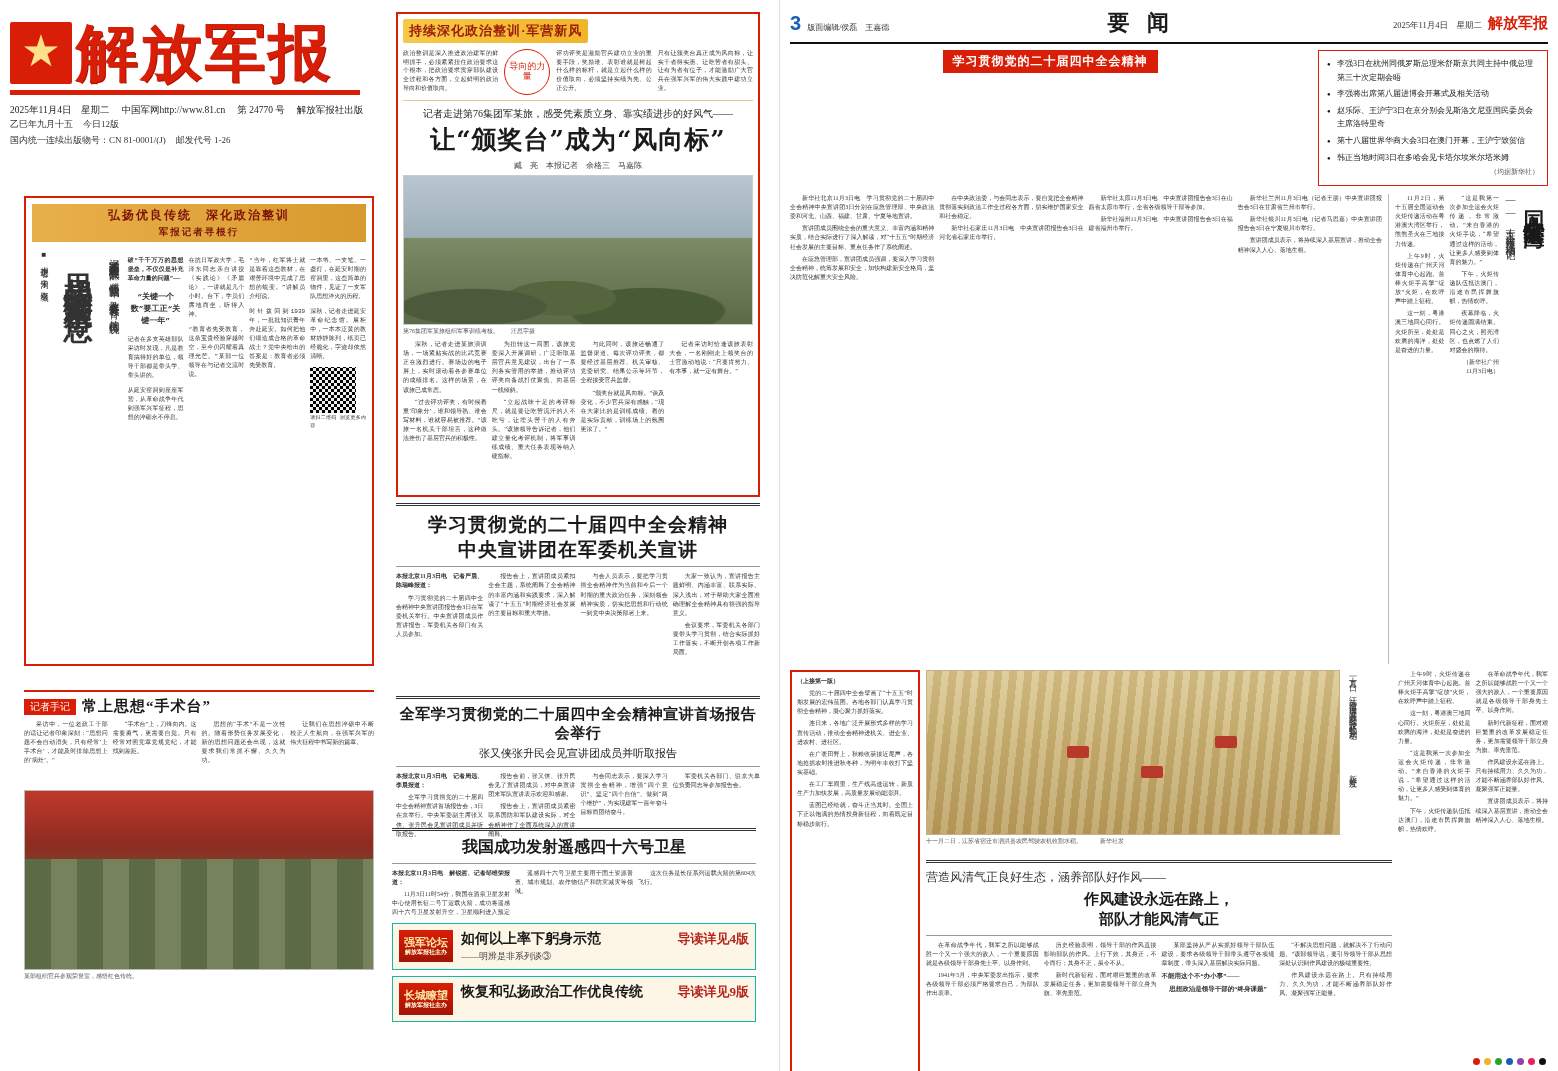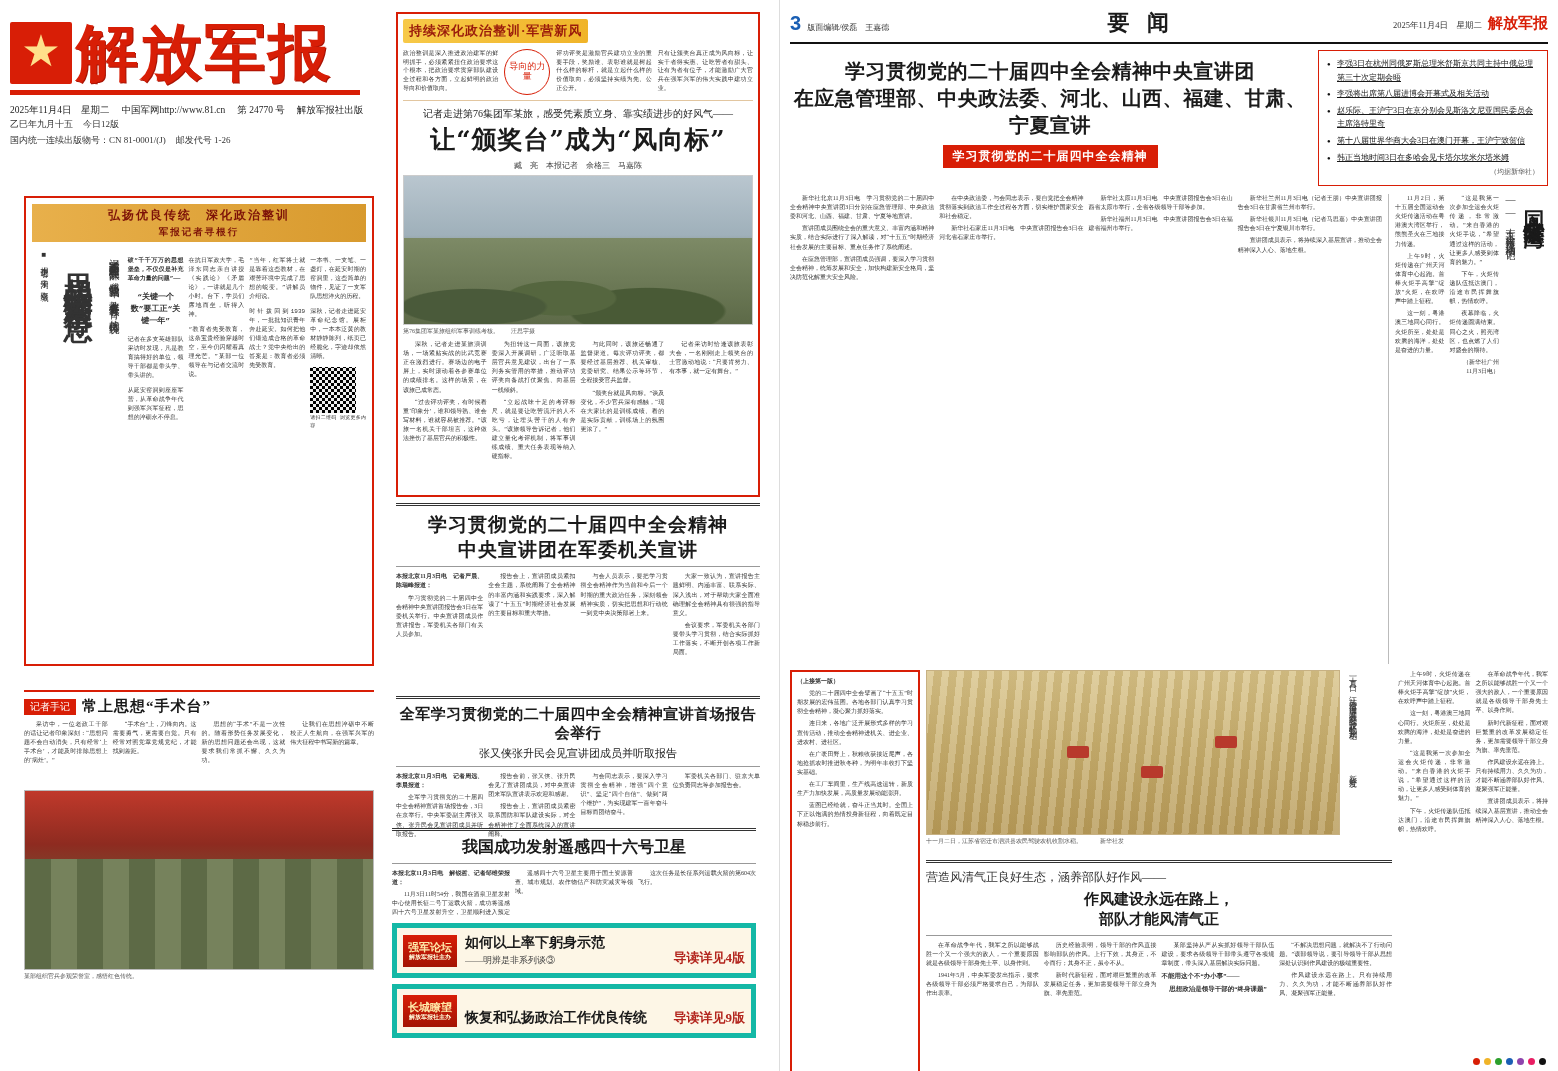--- a/index.html
+++ b/index.html
@@ -280,21 +280,21 @@
     font-size: 12px; font-weight: bold;
     padding: 3px 10px;
     letter-spacing: 1px;
   }
   .news-box {
     border: 1.5px solid #d81e06;
     padding: 6px 8px;
     font-size: 8px;
     line-height: 1.7;
   }
-  .news-box li { margin-bottom: 3px; list-style: none; position: relative; padding-left: 10px; text-decoration: underline;}
+  .news-box li { margin-bottom: 3px; list-style: none; position: relative; padding-left: 10px;}
   .news-box li:before { content:"●"; position:absolute; left:0; font-size:6px; top:2px; color:#111; }
   .news-box ul { margin:0; padding:0; }
   .news-src { text-align: right; font-size: 7px; color: #555; }
 
   .colgrid { display: flex; gap: 5px; }
   .col { font-size: 6px; line-height: 1.52; text-align: justify; color: #333; }
   .col p { margin: 0 0 3px; text-indent: 12px; }
   .col .sub { font-weight: bold; text-indent: 0; font-size: 6.5px; }
 
   .v-headline {
@@ -323,23 +323,23 @@
     position:absolute; inset:0;
     background: repeating-linear-gradient(96deg, rgba(255,255,255,.18) 0 7px, rgba(140,115,60,.15) 7px 15px);
   }
   .harvester { position:absolute; width:22px; height:12px; background:#b8392c; border-radius:2px; }
 
   .redbox-tall { border: 2px solid #d81e06; padding: 5px; }
   .thin-rule { border-top: 1px solid #999; margin: 5px 0; }
   .double-rule { border-top: 3px double #333; margin: 6px 0; }
 
   .promo {
-    border: 5px solid #14b8a6;
+    border: 1px solid #14b8a6;
     background: #fdf6e6;
-    display: flex; align-items: flex-end; gap: 8px;
+    display: flex; align-items: flex-start; gap: 8px;
     padding: 6px;
     margin-top: 6px;
   }
   .promo-badge {
     background: linear-gradient(180deg,#d81e06,#a31405);
     color: #ffe9a8; font-size: 11px; font-weight: bold;
     padding: 6px 5px; text-align:center; line-height:1.2; flex: 0 0 auto;
   }
   .promo-badge small { display:block; font-size:6px; color:#ffd; }
   .promo-text { font-size: 14px; font-weight: bold; }
@@ -570,24 +570,20 @@
       </div>
       <div class="rp-section">要  闻</div>
       <div style="display:flex;align-items:baseline;">
         <span class="rp-date">2025年11月4日　星期二</span>
         <span class="rp-logo-mini">解放军报</span>
       </div>
     </div>
 
     <div style="display:flex;gap:8px;margin-top:6px;">
       <div style="flex:1;">
-        <div class="rp-headline">
-          <span>学习贯彻党的二十届四中全会精神中央宣讲团</span><br>
-          <span>在应急管理部、中央政法委、河北、山西、福建、甘肃、宁夏宣讲</span>
-        </div>
         <div style="text-align:center;">
           <span class="rp-tag">学习贯彻党的二十届四中全会精神</span>
         </div>
       </div>
       <div style="width:230px;">
         <div class="news-box">
           <ul>
             <li>李强3日在杭州同俄罗斯总理米舒斯京共同主持中俄总理第三十次定期会晤</li>
             <li>李强将出席第八届进博会开幕式及相关活动</li>
             <li>赵乐际、王沪宁3日在京分别会见斯洛文尼亚国民委员会主席洛特里奇</li>

